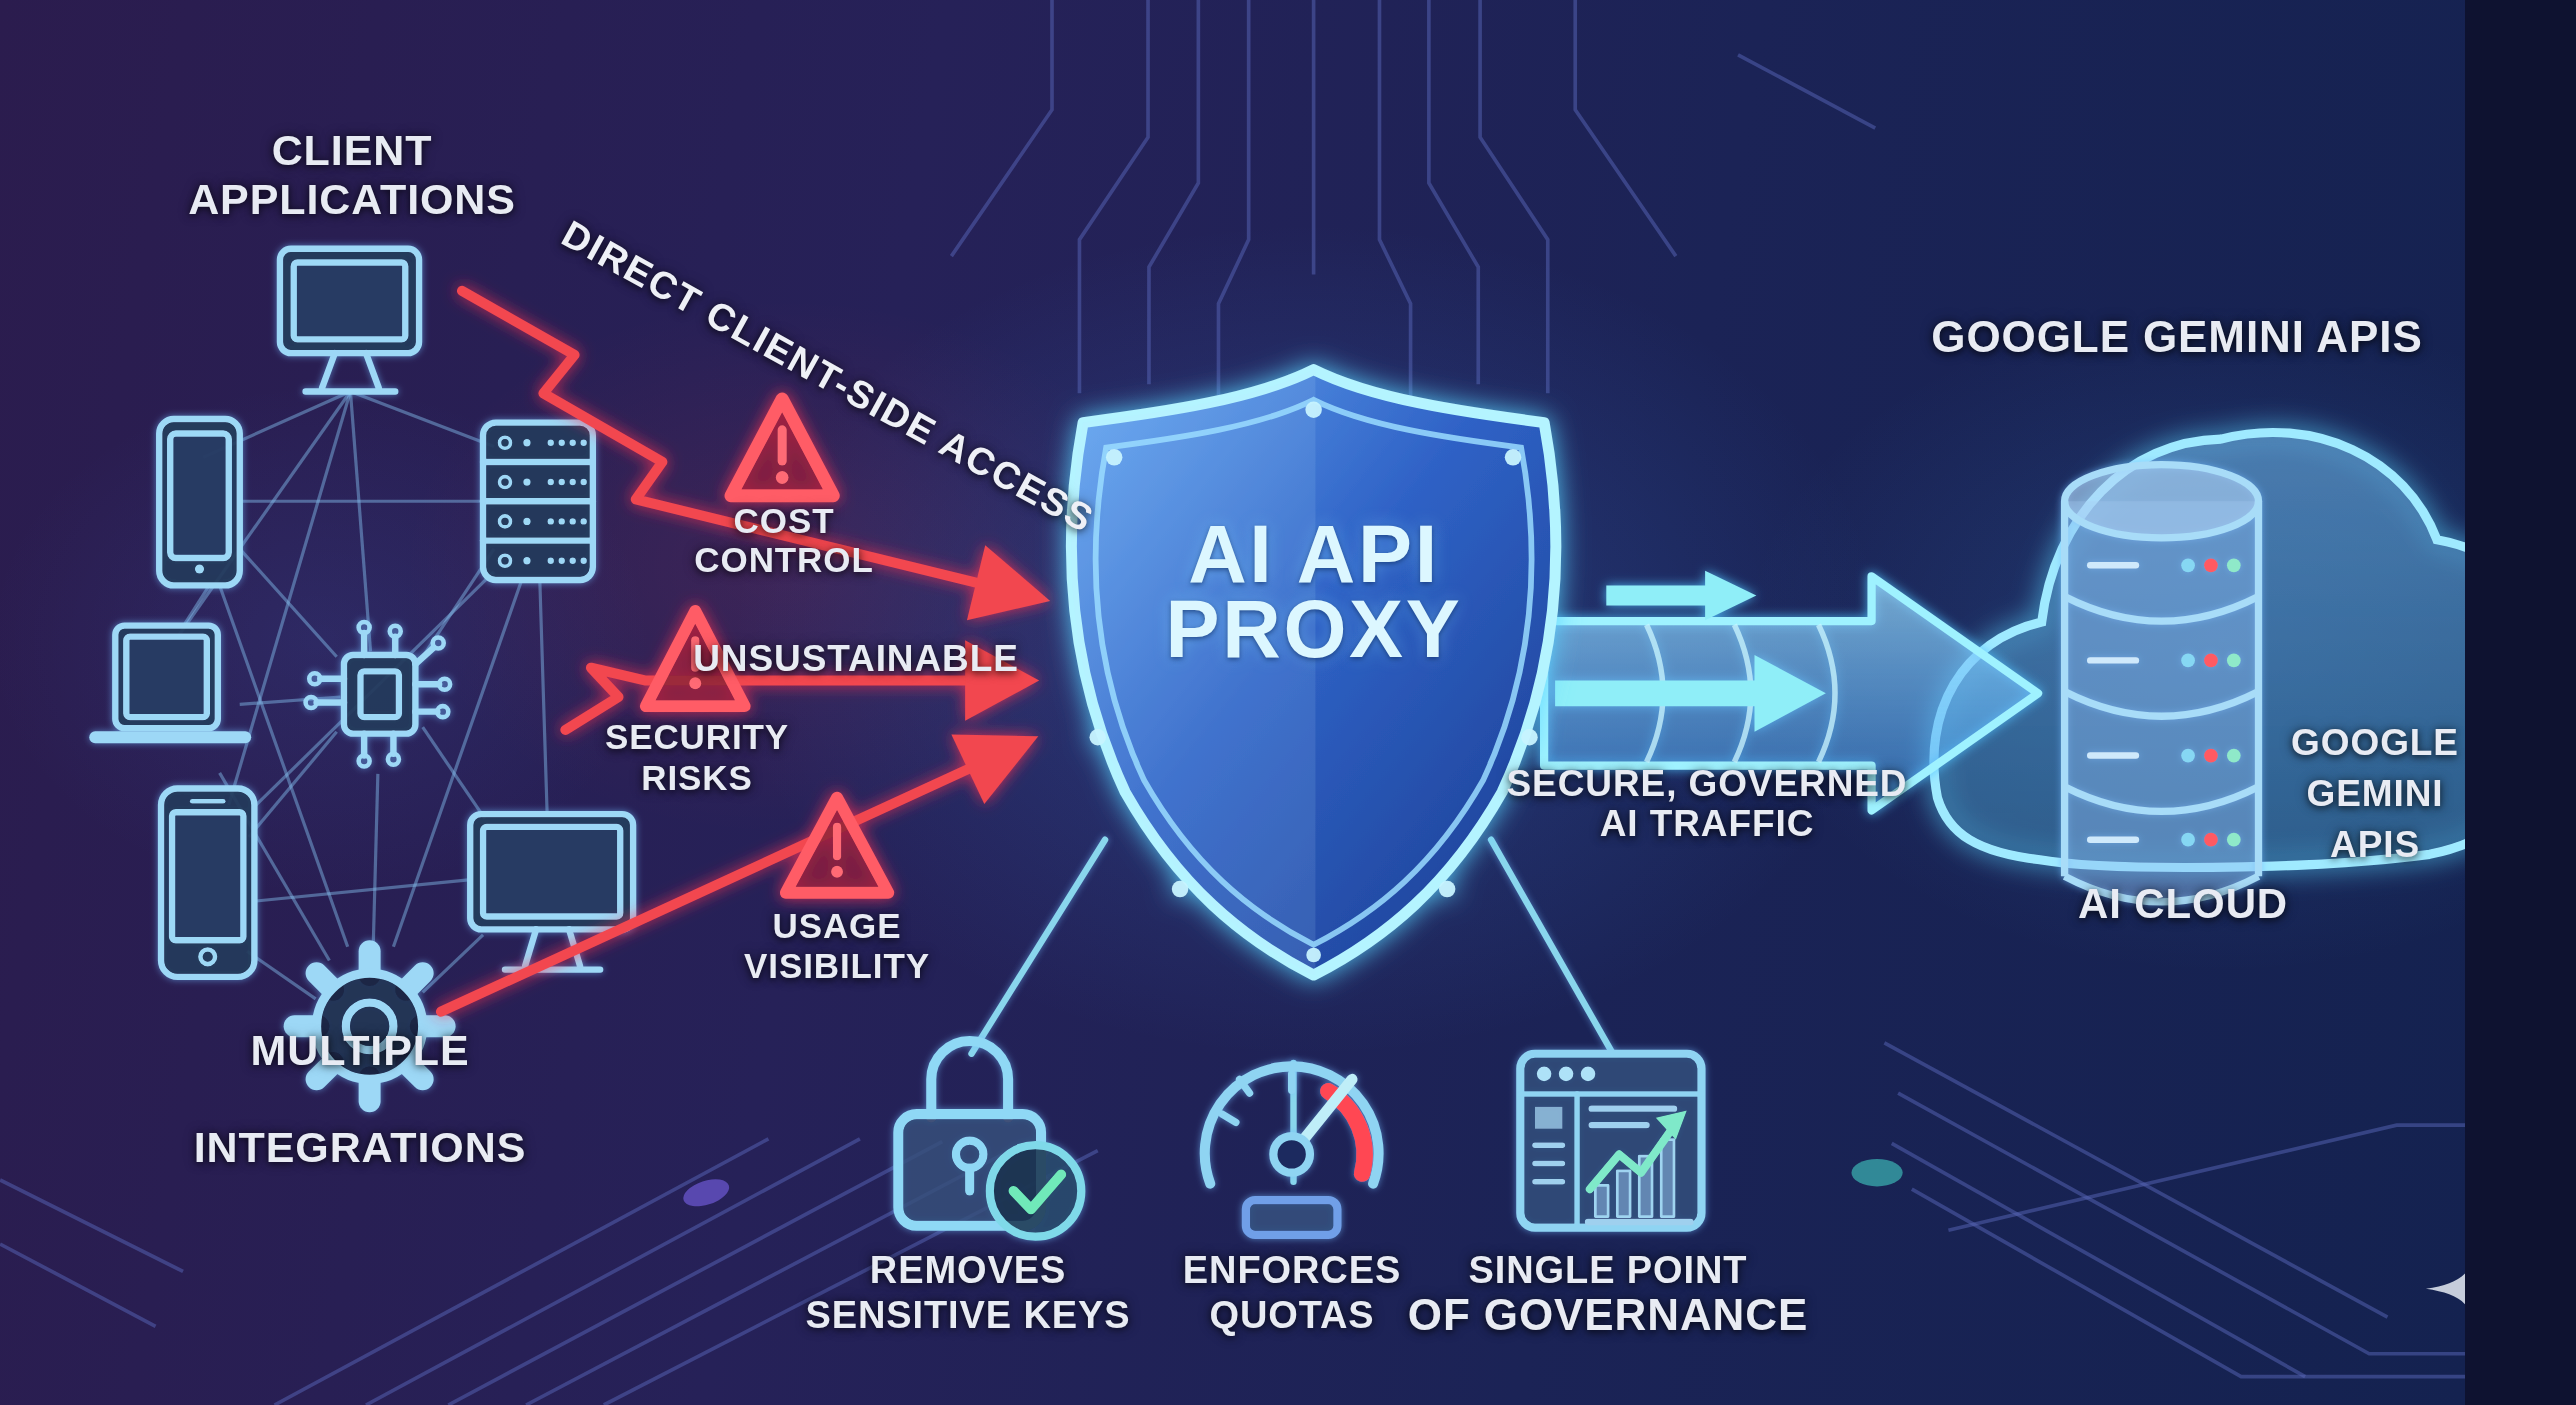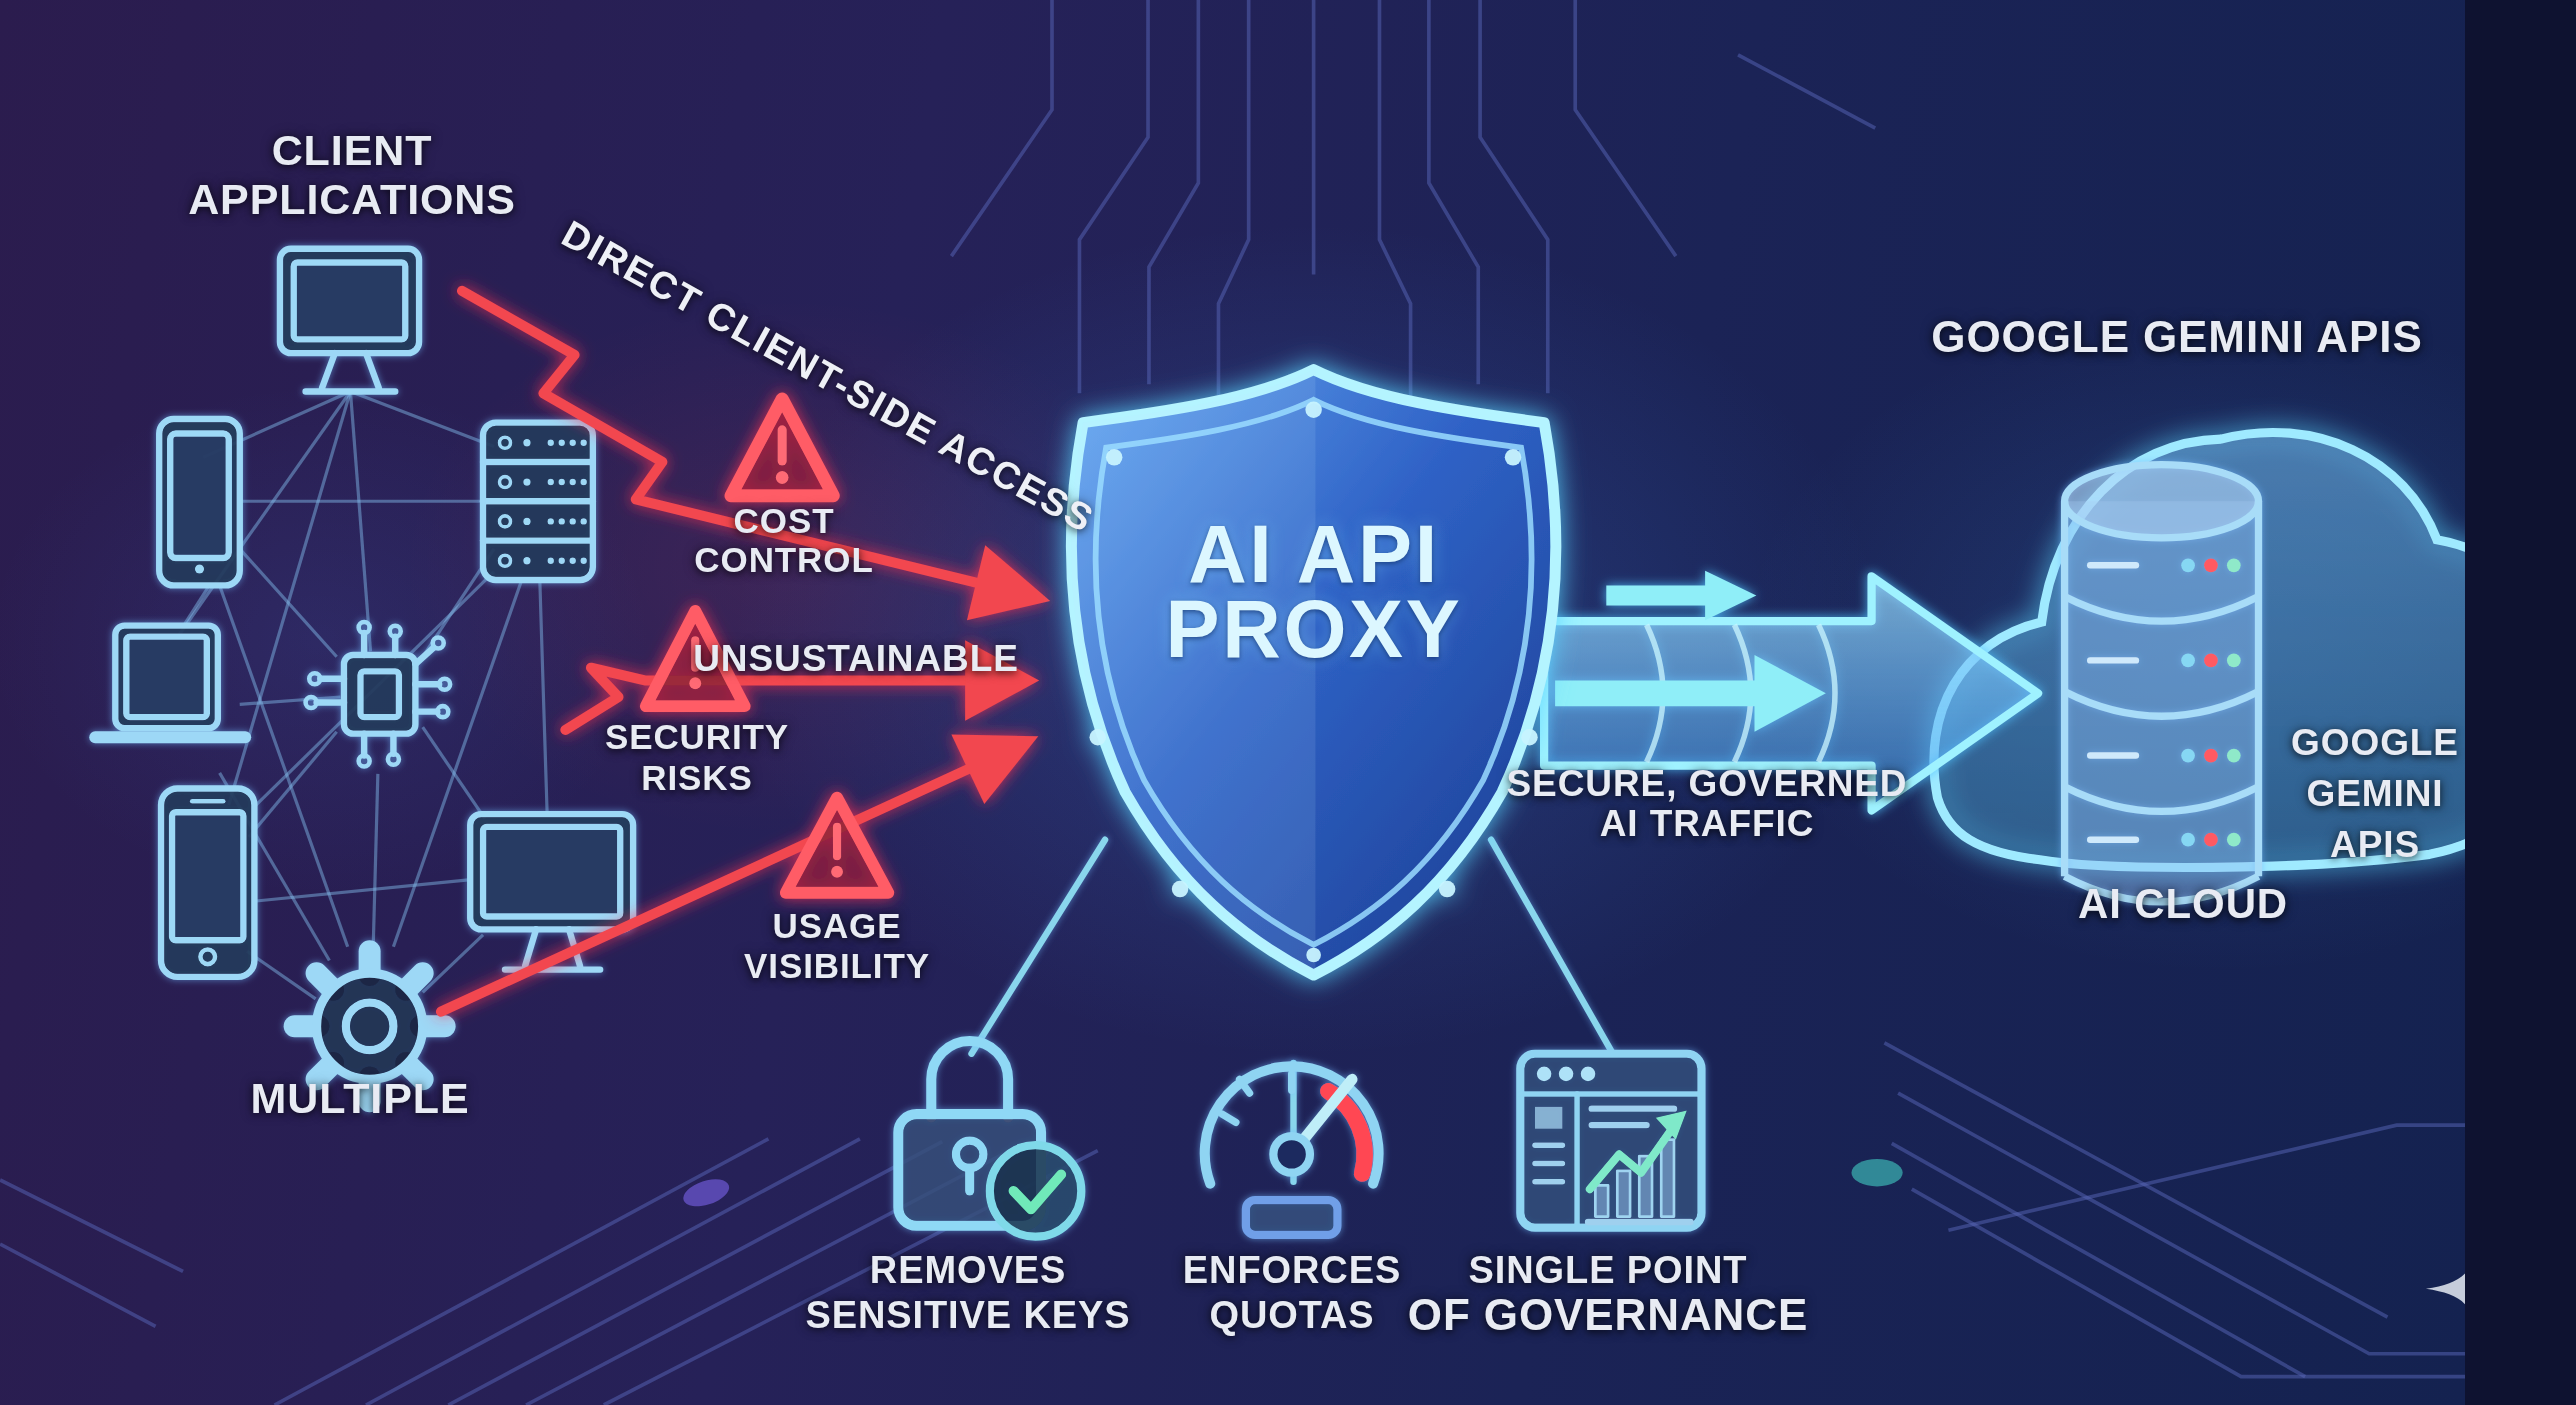--- a/index.html
+++ b/index.html
@@ -354,21 +354,22 @@
       <polygon points="1844,1214 1810,1222 1832,1246" fill="#7fe9c9" stroke="none"></polygon>
       <line x1="1736" y1="1336" x2="1848" y2="1336" stroke="#9fd0ee" stroke-width="7"></line>
     </g>
   </g>
 
   <path d="M2712,1350 C2719,1391 2732,1403 2772,1409 C2732,1415 2719,1427 2712,1468 C2705,1427 2692,1415 2652,1409 C2692,1403 2705,1391 2712,1350 Z" fill="#c6cddb"></path>
 </svg>
 
 <div class="lbl" style="left:352px;top:150px;font-size:43px">CLIENT</div>
 <div class="lbl" style="left:352px;top:199px;font-size:43px">APPLICATIONS</div>
-<div class="lbl" style="left:360px;top:1098px;font-size:43px">MULTIPLE</div>
+<div class="lbl" style="left:360px;top:1050px;font-size:43px">MULTIPLE</div>
+<div class="lbl" style="left:360px;top:1147px;font-size:43px">INTEGRATIONS</div>
 
 <div class="lbl rot red-note" style="left:828px;top:377px;font-size:38px;letter-spacing:1.8px">DIRECT CLIENT-SIDE ACCESS</div>
 <div class="lbl" style="left:784px;top:521px;font-size:35px">COST</div>
 <div class="lbl" style="left:784px;top:560px;font-size:35px">CONTROL</div>
 <div class="lbl" style="left:856px;top:659px;font-size:37px">UNSUSTAINABLE</div>
 <div class="lbl" style="left:697px;top:737px;font-size:35px">SECURITY</div>
 <div class="lbl" style="left:697px;top:778px;font-size:35px">RISKS</div>
 <div class="lbl" style="left:837px;top:926px;font-size:35px">USAGE</div>
 <div class="lbl" style="left:837px;top:966px;font-size:35px">VISIBILITY</div>
 

